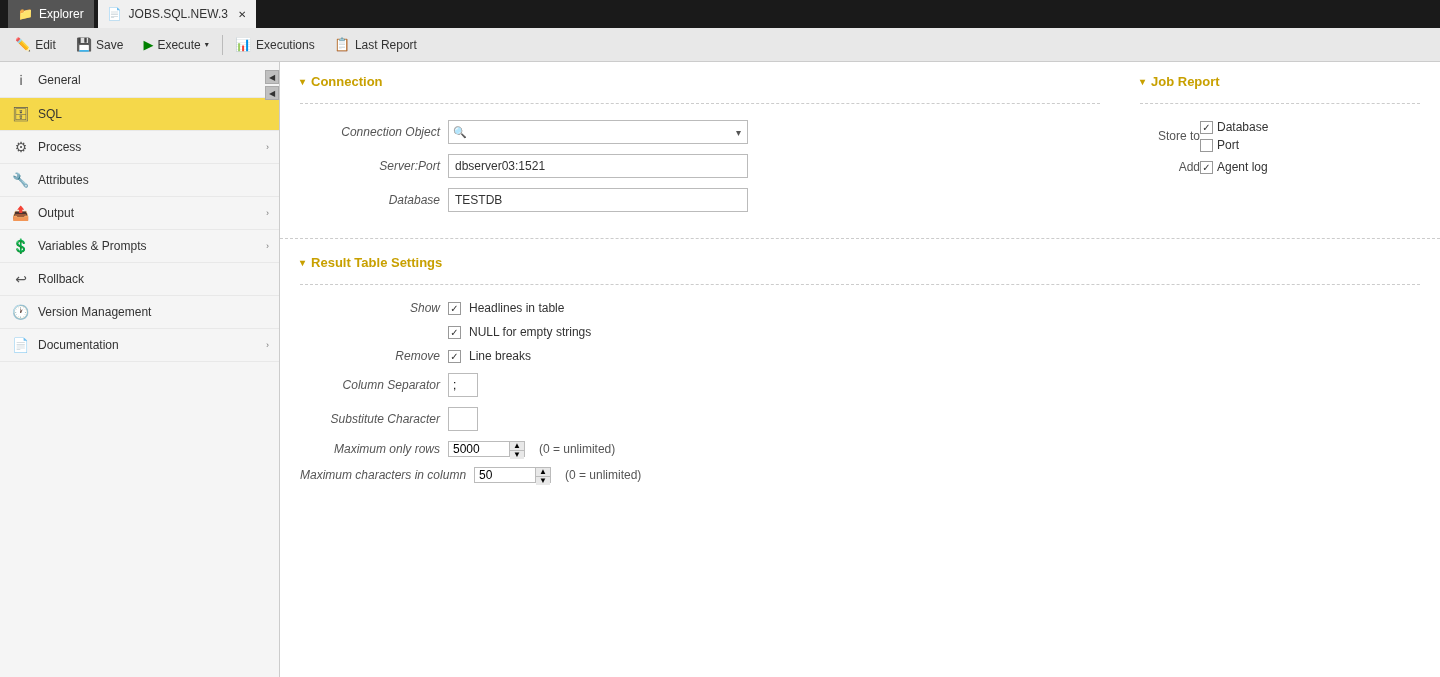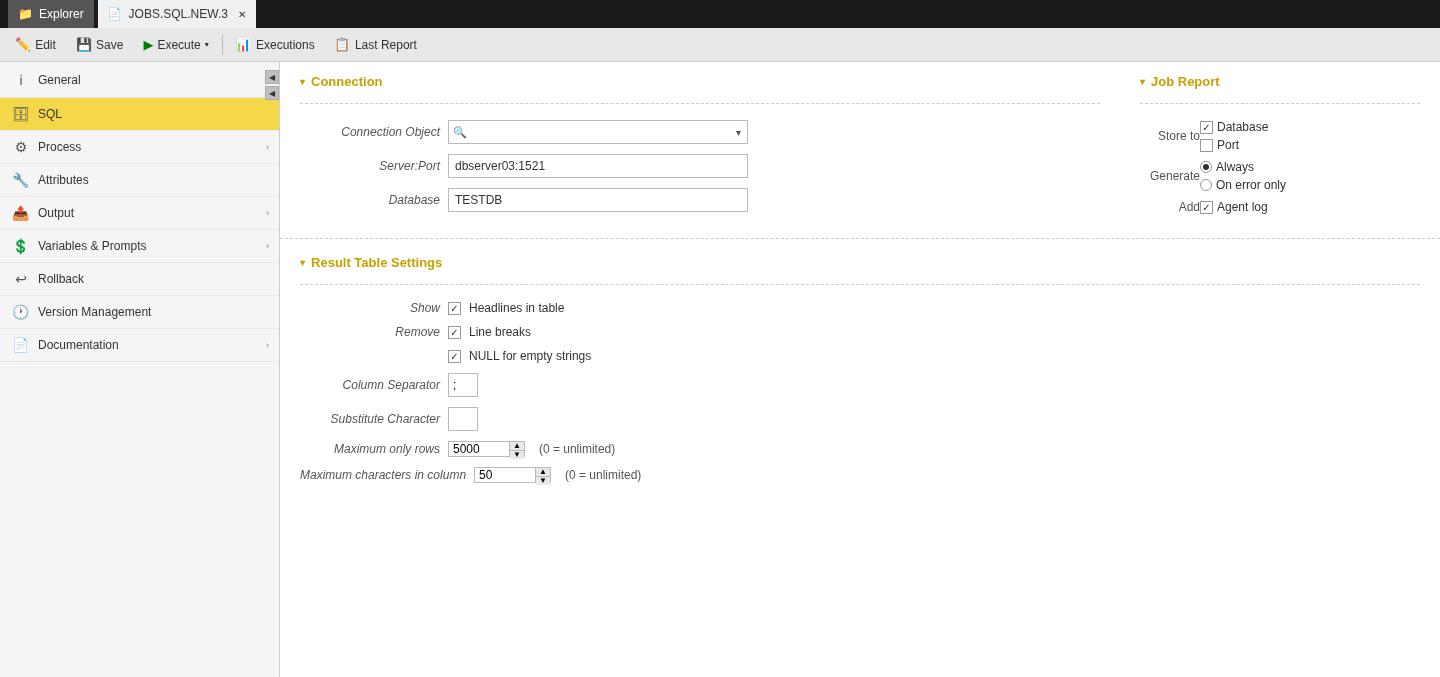--- a/index.html
+++ b/index.html
@@ -393,33 +393,20 @@
               <div class="cb checked"></div>
               <span>Database</span>
             </div>
             <div class="jr-option">
               <div class="cb"></div>
               <span>Port</span>
             </div>
           </div>
         </div>
 
-        <div class="jr-row">
-          <span class="jr-label">Generate</span>
-          <div class="jr-options">
-            <div class="jr-option">
-              <div class="radio selected"></div>
-              <span>Always</span>
-            </div>
-            <div class="jr-option">
-              <div class="radio"></div>
-              <span>On error only</span>
-            </div>
-          </div>
-        </div>
 
         <div class="jr-row">
           <span class="jr-label">Add</span>
           <div class="jr-option">
             <div class="cb checked"></div>
             <span>Agent log</span>
           </div>
         </div>
       </div>
     </div>
@@ -431,29 +418,29 @@
       </div>
       <hr class="section-divider">
 
       <div class="form-row">
         <span class="form-label">Show</span>
         <div class="cb checked"></div>
         <span>Headlines in table</span>
       </div>
 
       <div class="form-row">
+        <span class="form-label"></span>
+        <div class="cb checked"></div>
+        <span>NULL for empty strings</span>
+      </div>
+
+      <div class="form-row">
         <span class="form-label">Remove</span>
         <div class="cb checked"></div>
         <span>Line breaks</span>
-      </div>
-
-      <div class="form-row">
-        <span class="form-label"></span>
-        <div class="cb checked"></div>
-        <span>NULL for empty strings</span>
       </div>
 
       <div class="form-row">
         <span class="form-label">Column Separator</span>
         <input type="text" class="small-input" value=";" style="">
       </div>
 
       <div class="form-row">
         <span class="form-label">Substitute Character</span>
         <input type="text" class="small-input" value="" style="">

